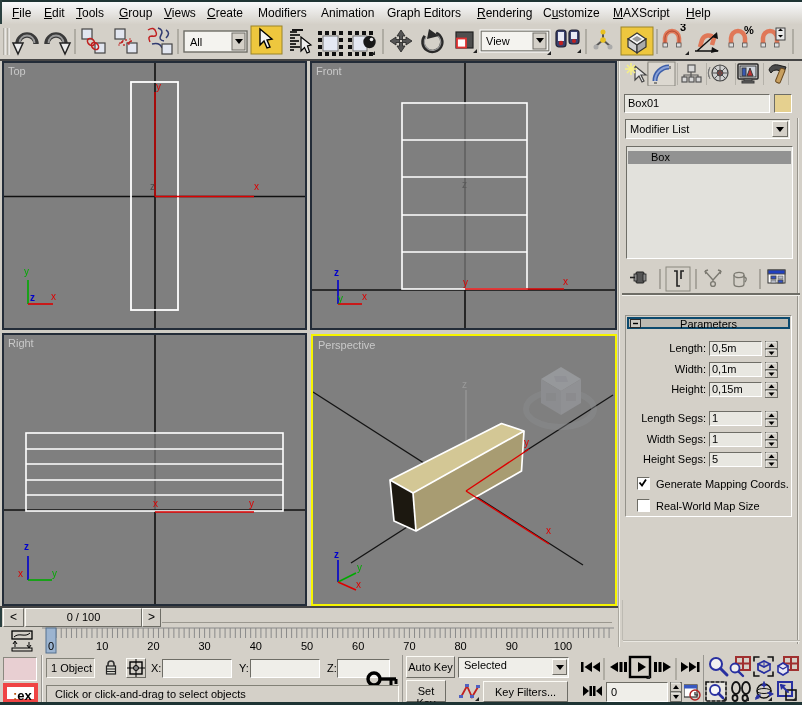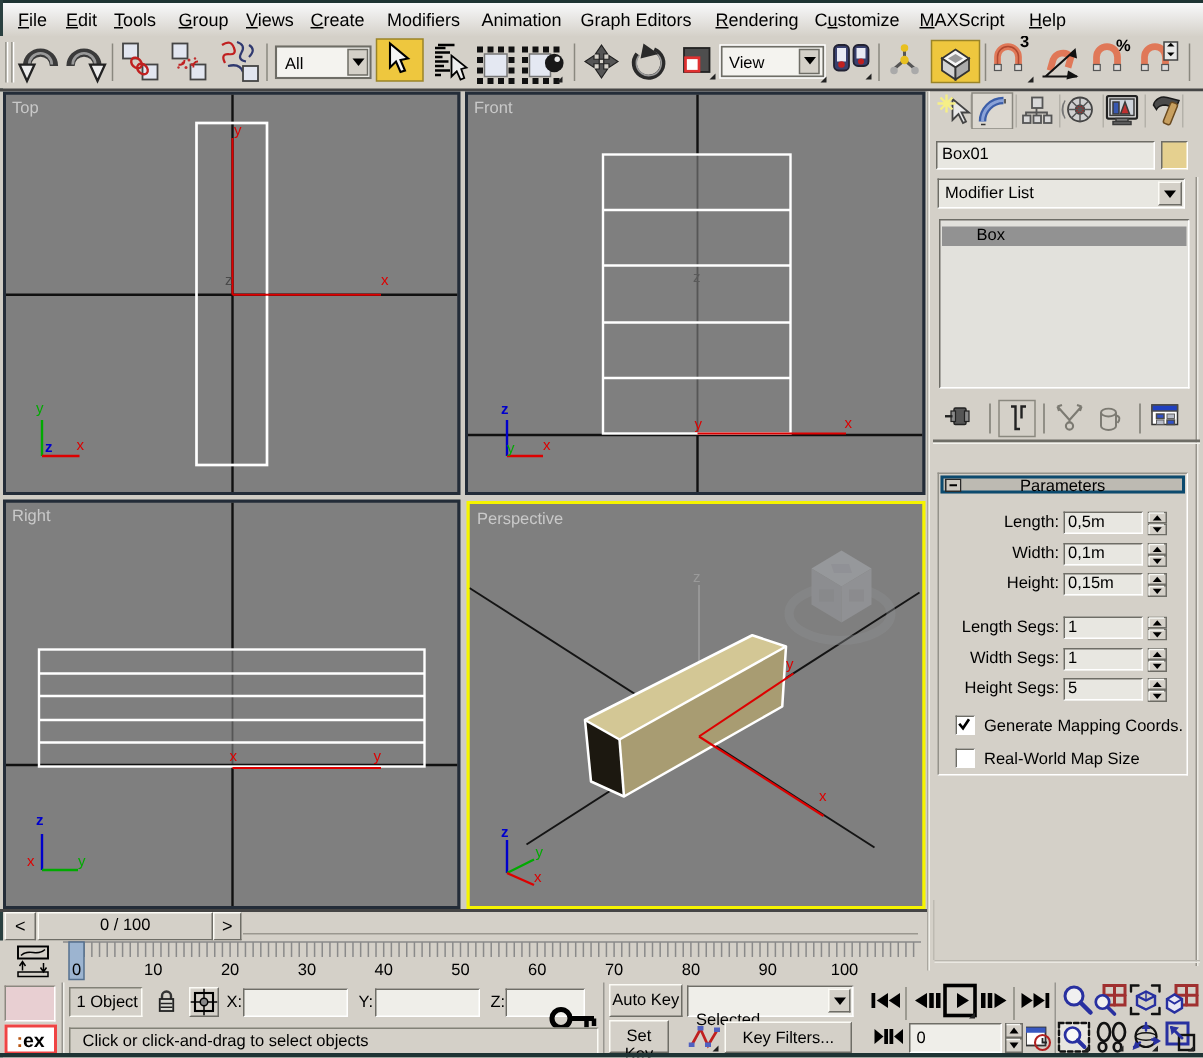--- a/index.html
+++ b/index.html
@@ -700,21 +700,21 @@
         <rect x="0" y="0" width="20" height="8" fill="none" stroke="#000" stroke-width="1.3"></rect>
         <path d="M2 6 C7 1 13 7 18 2" fill="none" stroke="#000"></path>
         <path d="M3 11 l0 5 M1 13 l2 -3 2 3 M17 11 l0 5 M15 14 l2 3 2 -3" stroke="#000" fill="none"></path>
         <rect x="0" y="17" width="20" height="3" fill="none" stroke="#000"></rect>
       </g>
     </svg></div>
 
 <div class="abs" id="statusbar" style="left:0;top:654px;width:802px;height:48px;background:#d4d0c8"></div>
 
 <div class="abs" style="left:3px;top:657px;width:34px;height:24px;background:#e8cfd2;border:1px solid #8a887f;border-bottom-color:#fff;border-right-color:#fff"></div>
-<div class="abs" style="left:3px;top:683px;width:35px;height:20px;background:#fff;border:2px solid #ef4444;font-size:13px;font-weight:bold;padding:1px 0 0 6px"><span style="color:#b85510">:</span>ex</div>
+<div class="abs" style="left:3px;top:683px;width:35px;height:20px;background:#fff;border:4px solid #ef4444;font-size:13px;font-weight:bold;padding:1px 0 0 6px"><span style="color:#b85510">:</span>ex</div>
 <div class="abs" style="left:41px;top:655px;width:1px;height:48px;background:#989690"></div>
 <div class="abs" style="left:42px;top:655px;width:1px;height:48px;background:#f2f1ec"></div>
 
 <div class="abs sunk t11" style="left:46px;top:658px;width:49px;height:20px;padding:3px 0 0 4px">1 Object</div>
 
 <svg class="abs" style="left:104px;top:660px" width="14" height="16">
 <path d="M4 6 L4 4 A 3 3 0 0 1 10 4 L10 6" fill="none" stroke="#333" stroke-width="1.6"></path>
 <rect x="2.5" y="6" width="9" height="8" fill="#d8d8d0" stroke="#222" stroke-width="1.2"></rect>
 <line x1="3" y1="9" x2="11" y2="9" stroke="#222"></line>
     <line x1="3" y1="11.5" x2="11" y2="11.5" stroke="#222"></line>
@@ -741,21 +741,21 @@
 <line x1="25" y1="10" x2="25" y2="16" stroke="#000" stroke-width="3"></line>
 <line x1="30" y1="10" x2="30" y2="15" stroke="#000" stroke-width="3"></line>
 </svg>
 
 <div class="abs sunk t11" style="left:46px;top:685px;width:353px;height:18px;padding:2px 13px 0 8px;background:#d4d0c8">Click or click-and-drag to select objects</div>
 <div class="abs" style="left:402px;top:655px;width:1px;height:48px;background:#989690"></div>
 
 <div class="abs raise t11" style="left:406px;top:656px;width:49px;height:22px;background:#d4d0c8;text-align:center;padding-top:4px">Auto Key</div>
 <div class="abs raise t11" style="left:406px;top:680px;width:40px;height:22px;background:#d4d0c8;text-align:center;padding-top:4px">Set Key</div>
 
-<div class="abs fld" style="left:458px;top:657px;width:111px;height:21px;padding:16px 0 0 5px;background:#efeee9">Selected
+<div class="abs fld" style="left:458px;top:657px;width:111px;height:21px;padding:1px 0 0 5px;background:#efeee9">Selected
 <div class="abs raise" style="right:1px;top:1px;width:15px;height:16px;background:#d4d0c8"><svg width="13" height="14">
         <polygon points="3,5 11,5 7,10" fill="#000"></polygon>
       </svg></div>
 </div>
 
 <svg class="abs" style="left:459px;top:682px" width="22" height="20">
 <path d="M2 15 L8 4 L13 15 L19 5" fill="none" stroke="#c02020" stroke-width="1.8"></path>
 <g fill="#5060c0">
       <rect x="6" y="2" width="4" height="3"></rect>
       <rect x="11" y="13" width="4" height="3"></rect>

